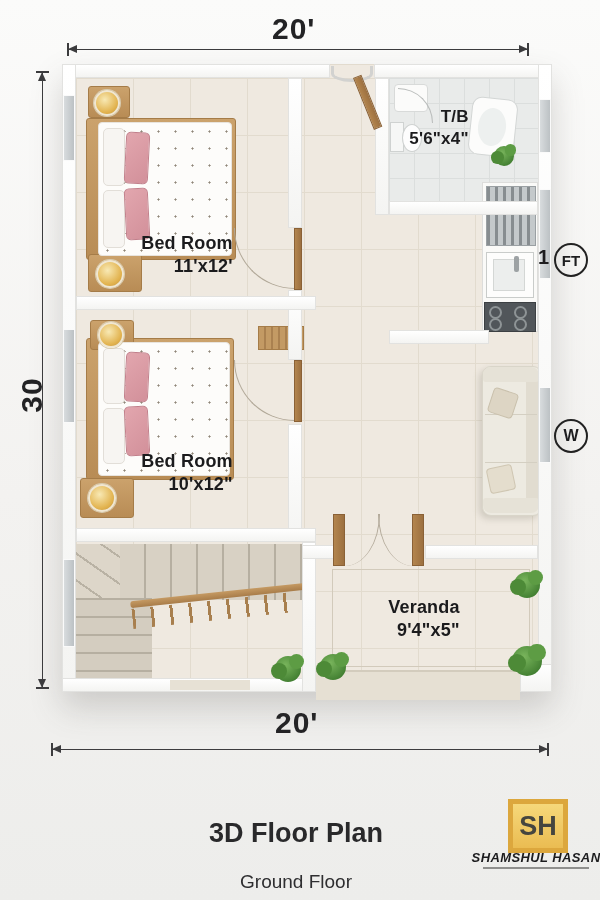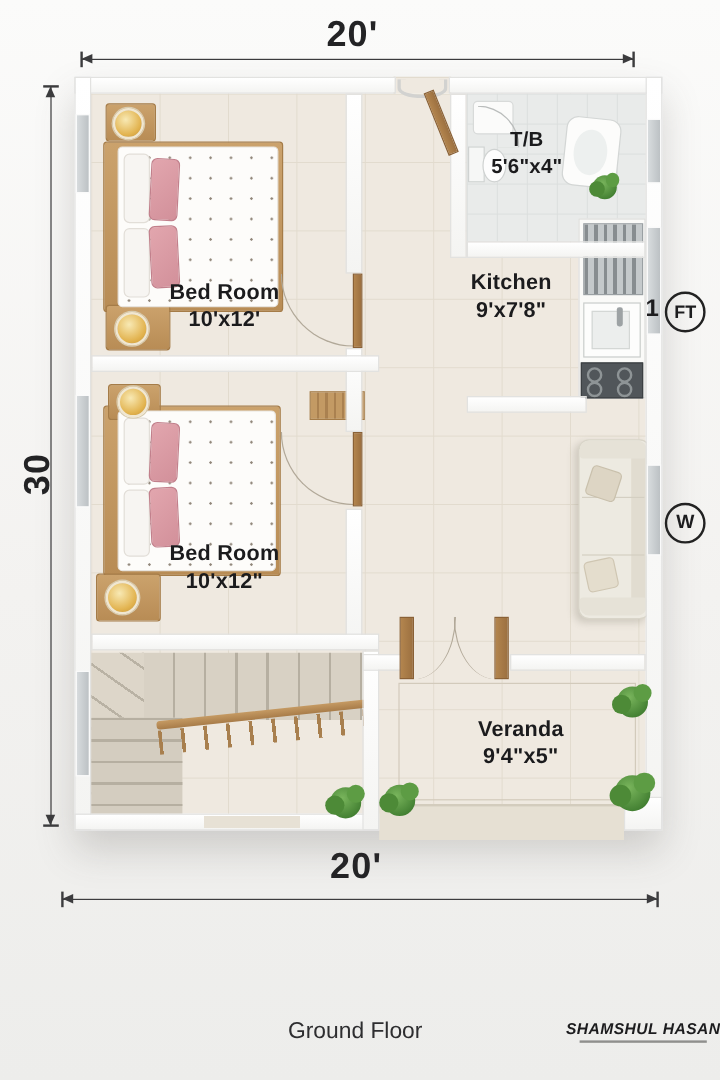--- a/index.html
+++ b/index.html
@@ -28,21 +28,21 @@
   .win{position:absolute;background:linear-gradient(90deg,#d8dcde,#bcc1c4);
     outline:1px solid #fafafa;z-index:21;}
   .tilesB{background-color:#efe9e0;background-image:
     linear-gradient(#e2dbce 1px,transparent 1px),
     linear-gradient(90deg,#e2dbce 1px,transparent 1px);
     background-size:57px 57px;}
   .tilesG{background-color:#e9ebea;background-image:
     linear-gradient(#dbdedd 1px,transparent 1px),
     linear-gradient(90deg,#dbdedd 1px,transparent 1px);
     background-size:25px 25px;}
-  .rlabel{position:absolute;transform:translateX(-50%);text-align:center;font-weight:600;
+  .rlabel{position:absolute;transform:translateX(-50%);text-align:right;font-weight:600;
     color:#1b1b1d;font-size:18px;line-height:1.3;white-space:nowrap;z-index:30;letter-spacing:.2px;}
   
   .wood{background:linear-gradient(180deg,#cba26c,#b88c55);border:1px solid #a57c48;box-sizing:border-box;z-index:10;}
   .mattress{background-color:#fdfcfa;border:1px solid #e8e4de;box-sizing:border-box;border-radius:4px;
     background-image:radial-gradient(circle,#8f8578 .9px,transparent 1.2px);background-size:17px 17px;z-index:11;}
   .pillow{position:absolute;border-radius:5px;z-index:12;}
   .pw{background:#f7f5f2;border:1px solid #e2ded8;}
   .pp{background:linear-gradient(135deg,#e2a6ae,#d2909a);border:1px solid #c2808c;}
   .lamp{position:absolute;border-radius:50%;z-index:12;
     background:radial-gradient(circle at 40% 35%,#f8e9b4,#e2b34f 65%,#c08f38);
@@ -193,42 +193,40 @@
     <div class="a" style="left:70px;top:536px;width:172px;height:20px;background:repeating-linear-gradient(90deg,#a87f4e 0 3px,transparent 3px 19px);transform:rotate(-6deg);z-index:12;"></div>
     <div class="a" style="left:68px;top:528px;width:176px;height:7px;background:linear-gradient(180deg,#c59a63,#a87c49);border-radius:3px;transform:rotate(-6deg);z-index:13;"></div>
 
     <div class="plant" style="left:452px;top:508px;"></div>
     <div class="plant" style="left:450px;top:582px;width:30px;height:30px;"></div>
     <div class="plant" style="left:258px;top:590px;"></div>
     <div class="plant" style="left:213px;top:592px;"></div>
 
     <div class="rlabel" style="left:125px;top:168px;">
       <div>Bed Room</div>
-      <div>10'x12'</div>
+      <div>11'x12'</div>
     </div>
     <div class="rlabel" style="left:125px;top:386px;">
       <div>Bed Room</div>
       <div>10'x12"</div>
     </div>
     <div class="rlabel" style="left:377px;top:42px;font-size:17px;">
       <div>T/B</div>
       <div>5'6"x4"</div>
     </div>
-    <div class="rlabel" style="left:364px;top:160px;">
-      <div>Kitchen</div>
-      <div>9'x7'8"</div>
-    </div>
-    <div class="rlabel" style="left:372px;top:532px;">
+    <div class="rlabel" style="left:362px;top:532px;">
       <div>Veranda</div>
       <div>9'4"x5"</div>
     </div>
   </div>
 
   <div class="a" style="left:538px;top:246px;font-size:20px;font-weight:600;z-index:40;">1</div>
   <div class="circ" style="left:554px;top:243px;">FT</div>
   <div class="circ" style="left:554px;top:419px;font-size:16px;">W</div>
 
-  <div class="t-sub" style="left:296px;top:849px;">Ground Floor</div>
-
+  <div class="t-main" style="left:296px;top:818px;">3D Floor Plan</div>
+  <div class="t-sub" style="left:296px;top:871px;">Ground Floor</div>
+
+  <div class="logo" style="left:508px;top:799px;">SH</div>
   <div class="brandname" style="left:536px;top:850px;font-style:italic;">SHAMSHUL HASAN</div>
   <div class="brandline" style="left:483px;top:867px;width:106px;"></div>
 
 </div>
 
 </body></html>

